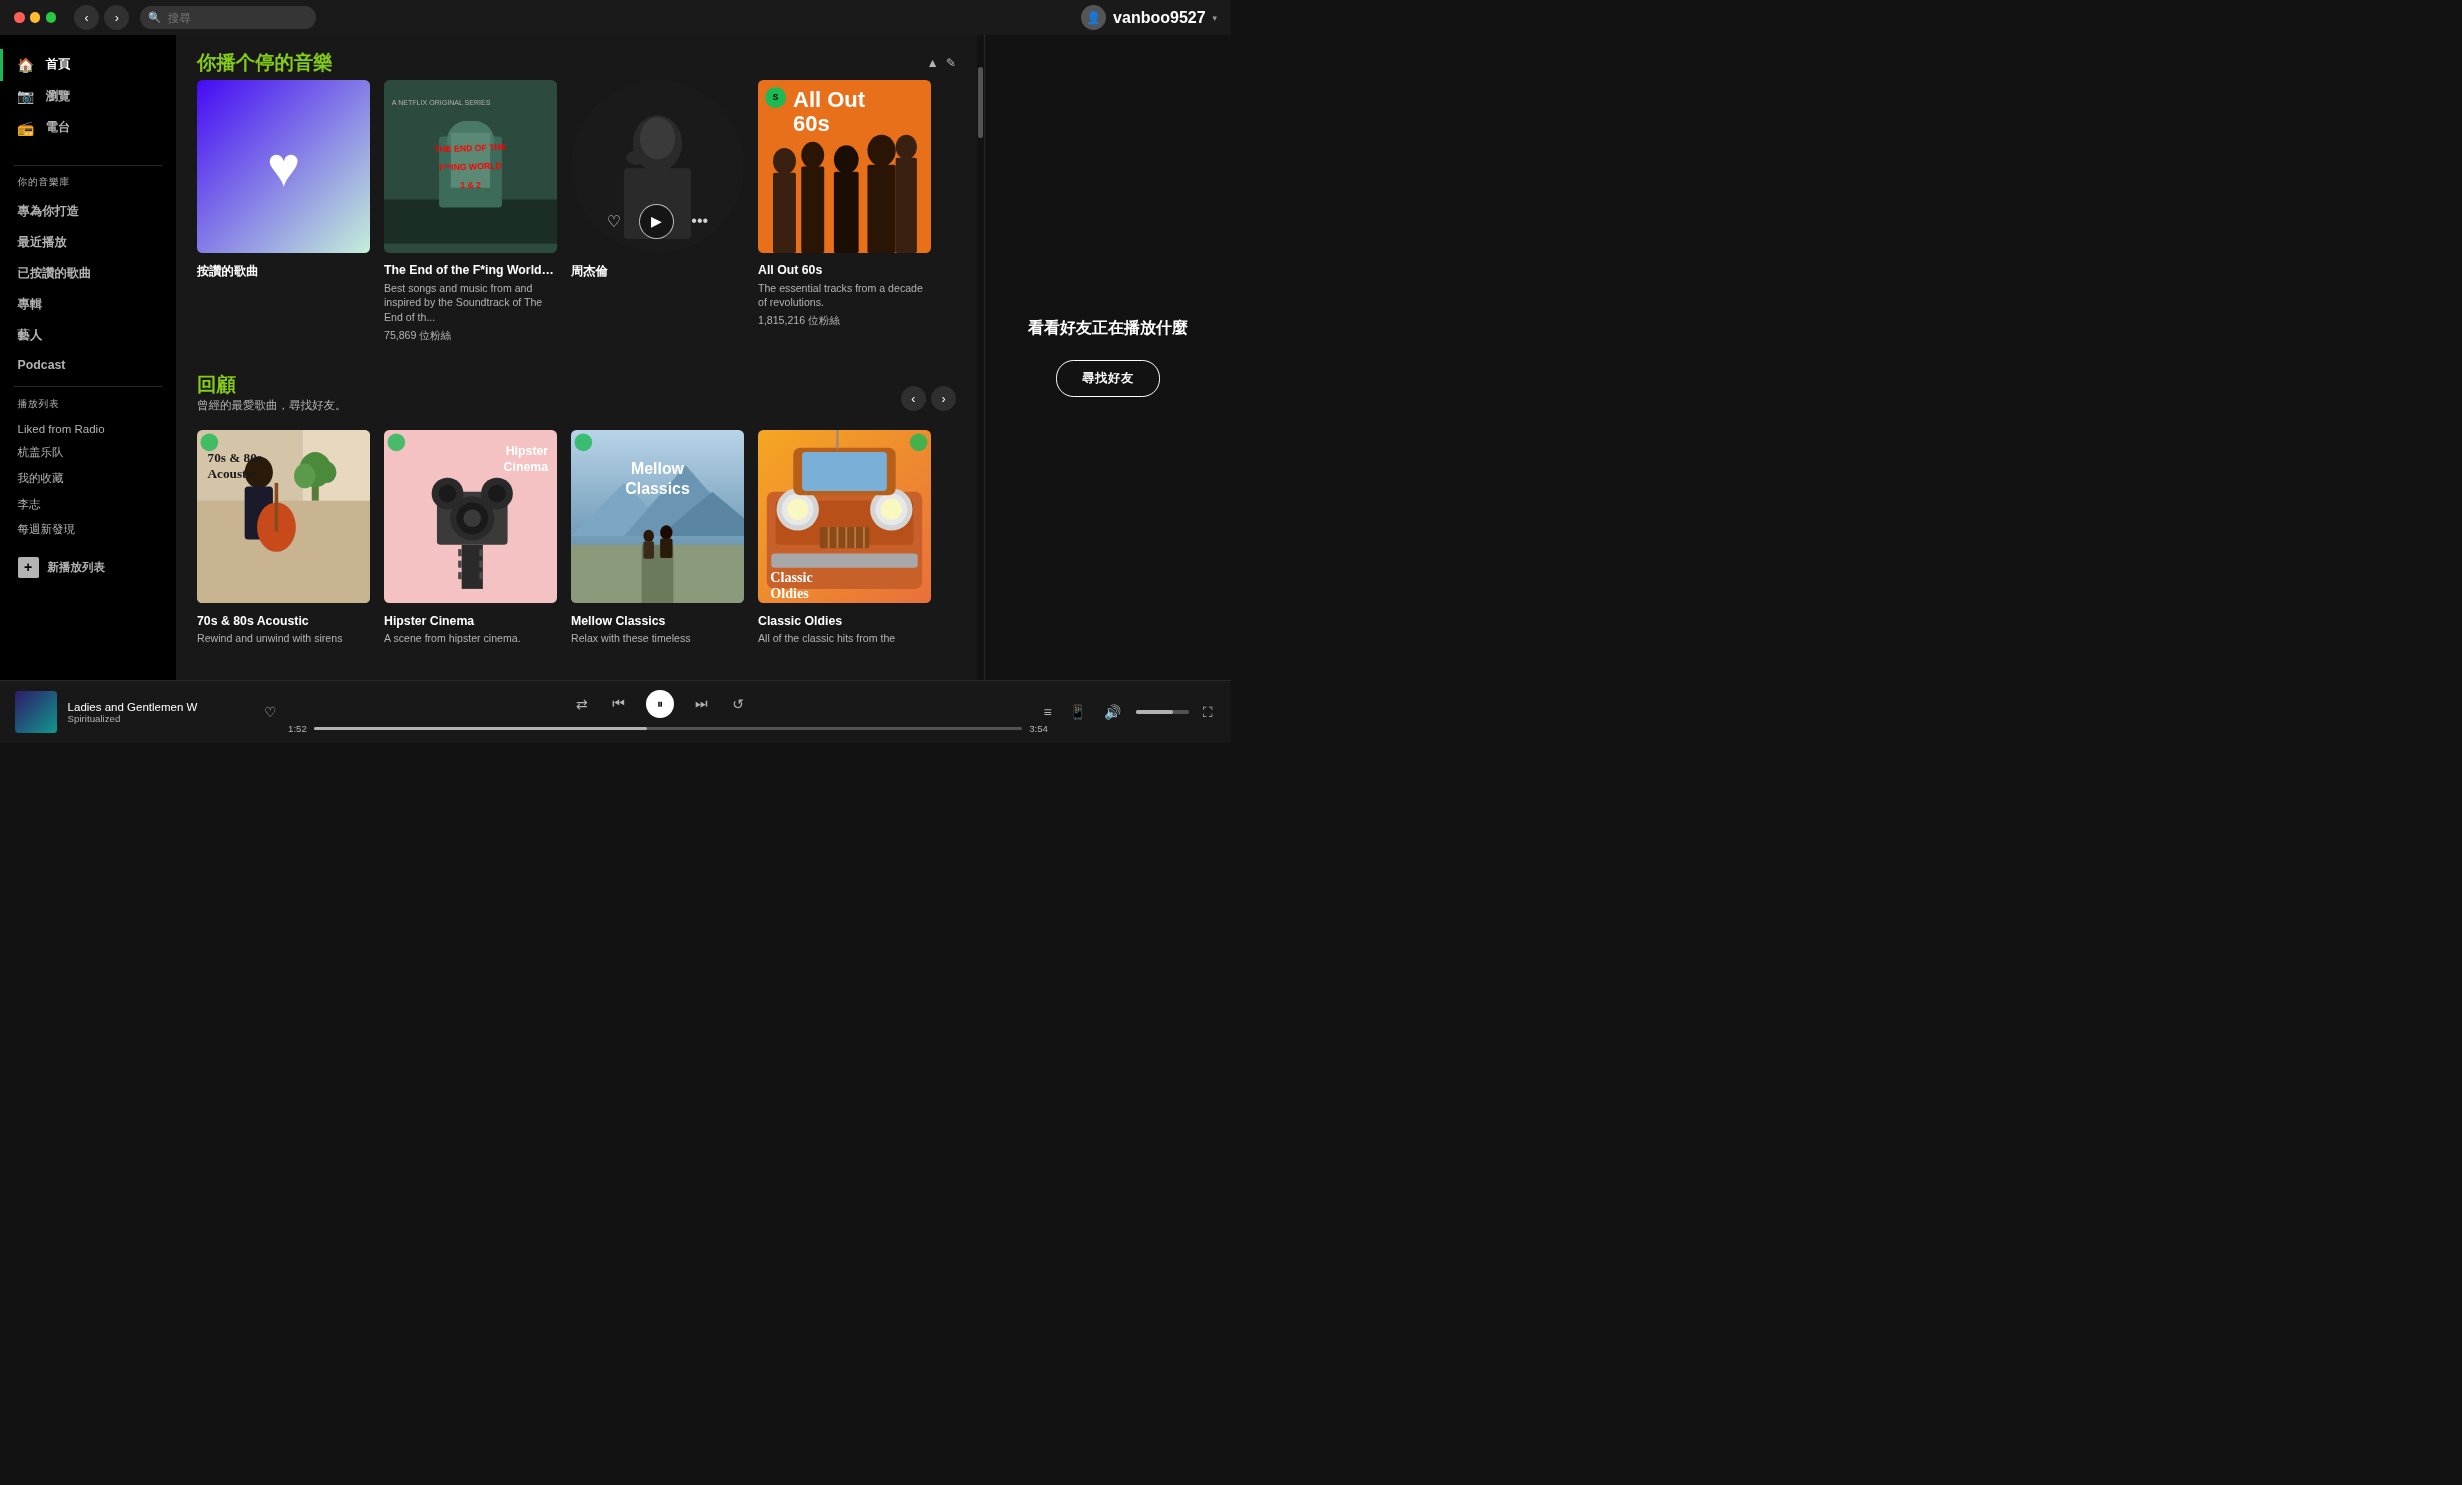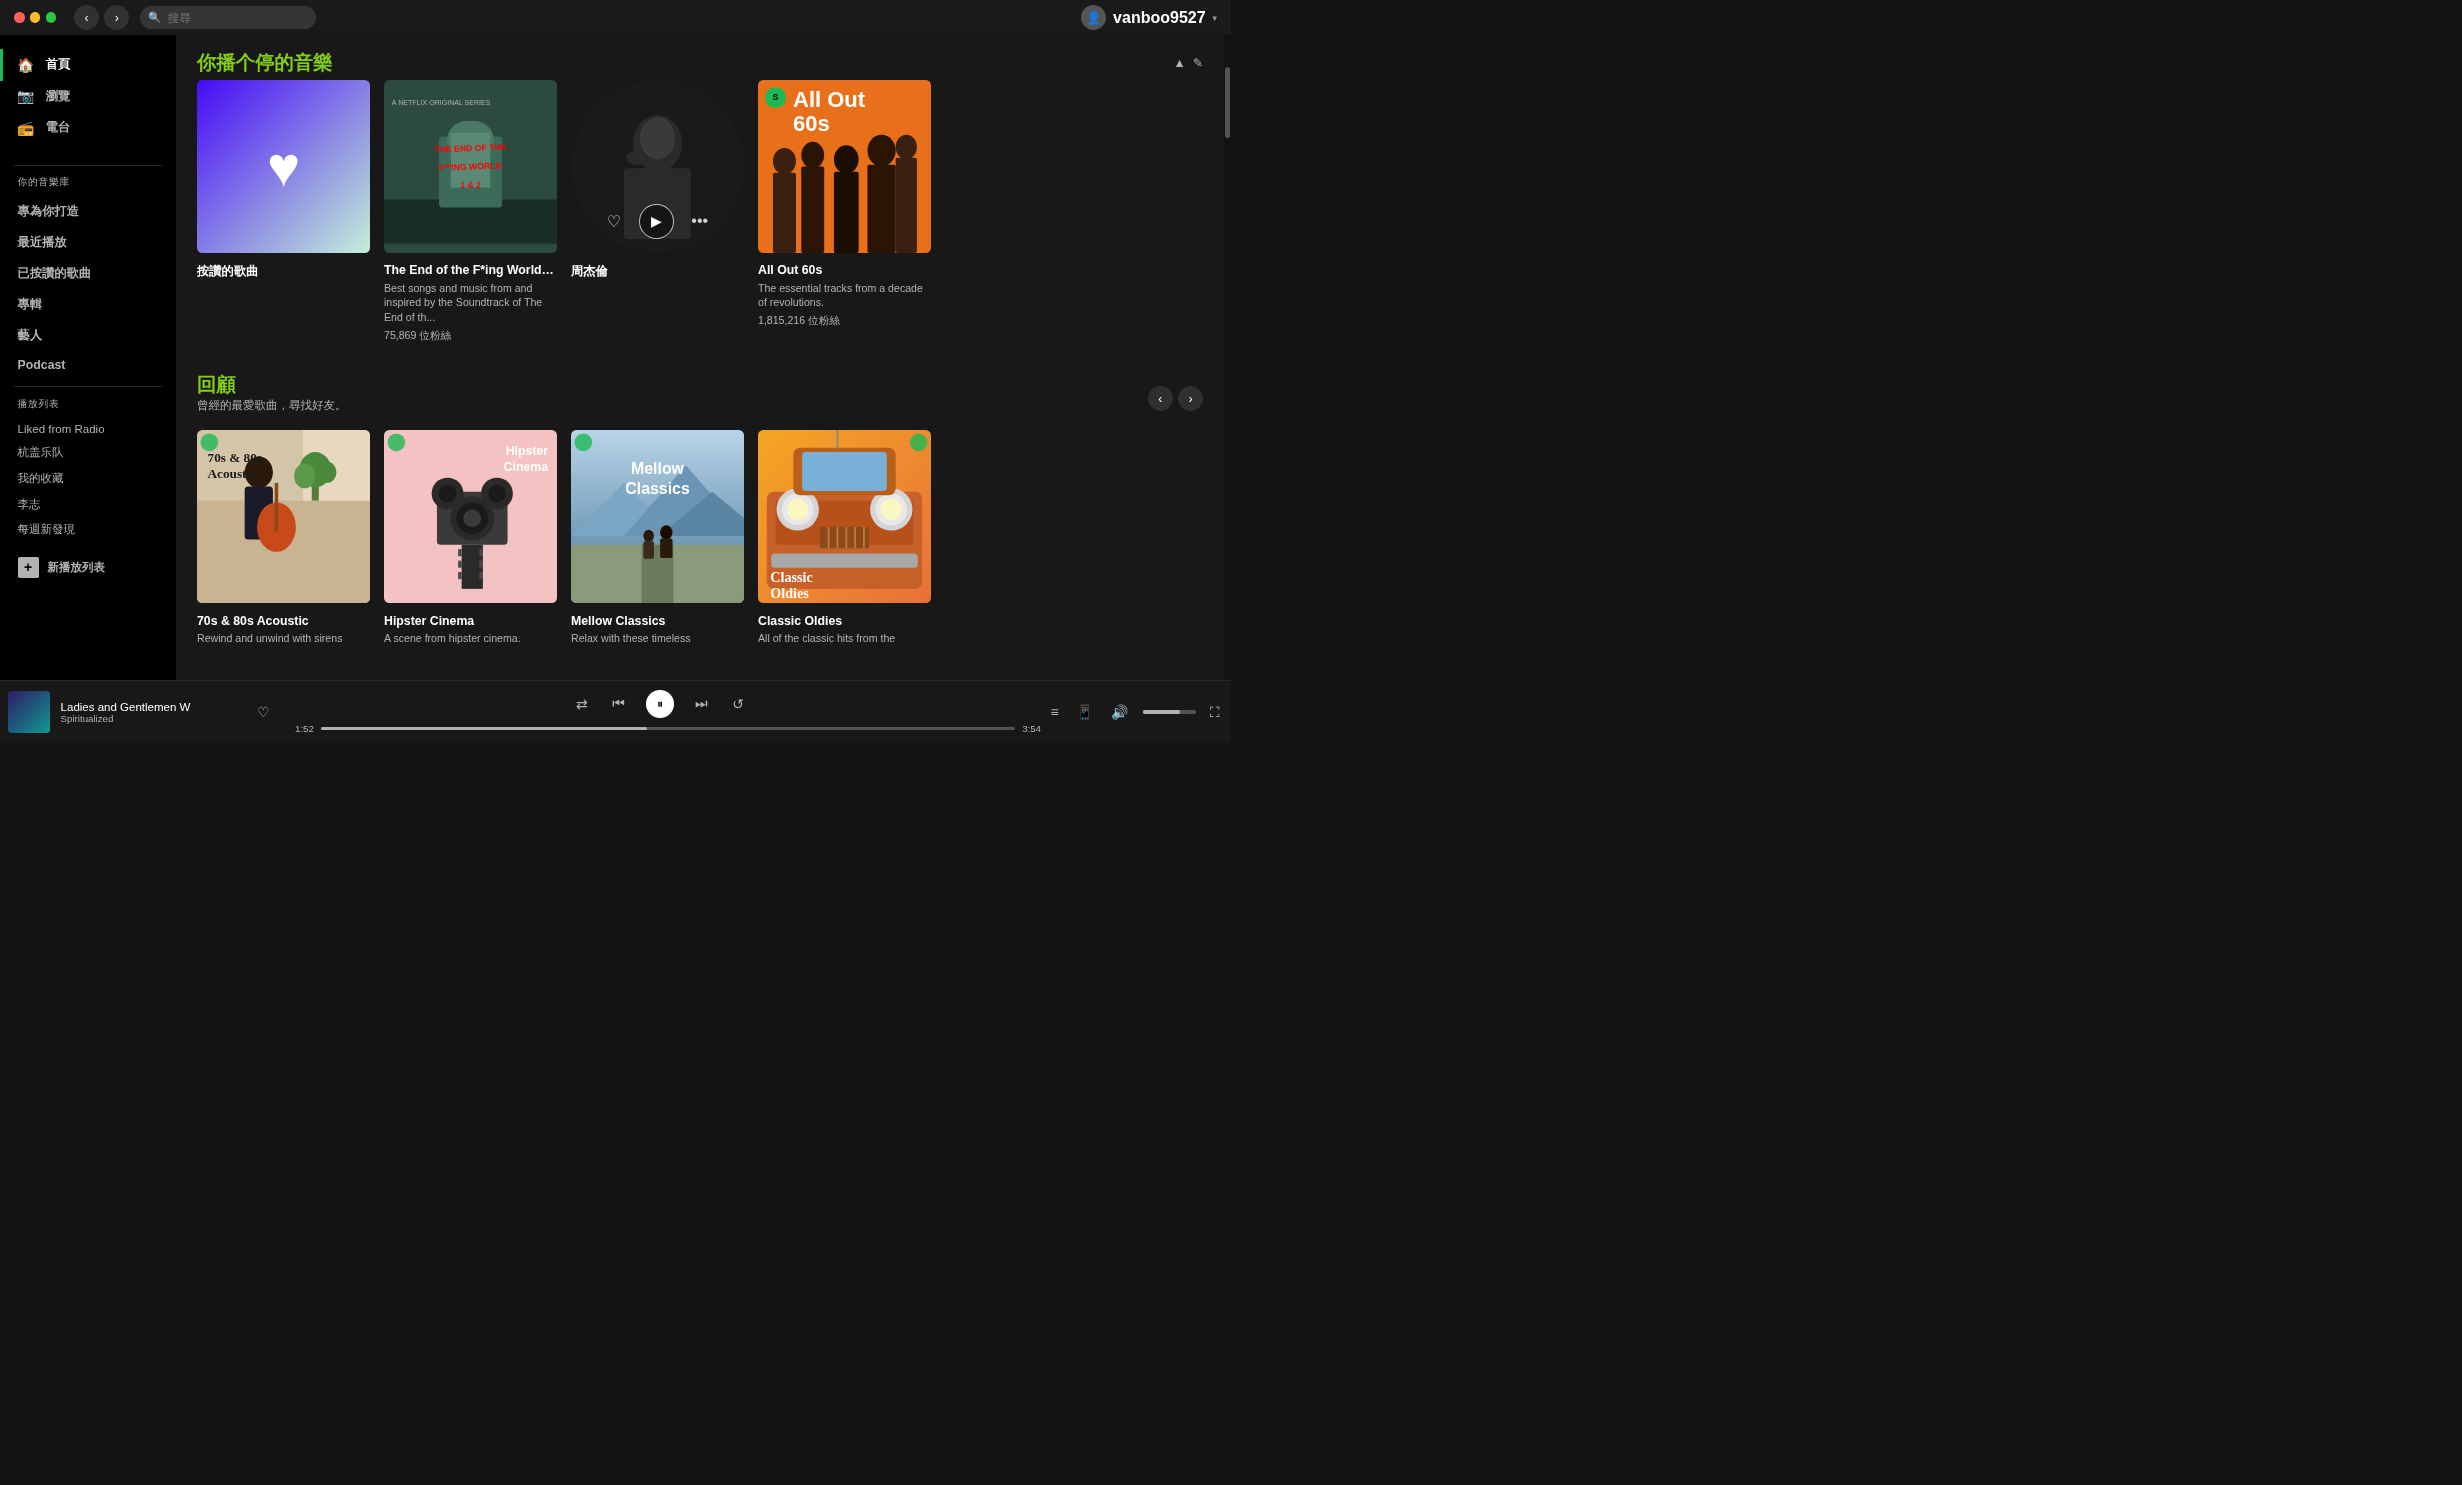--- a/index.html
+++ b/index.html
@@ -296,23 +296,22 @@
       letter-spacing: 0.05em;
     }
 
     
     .player-bar {
       height: 63px;
       background: #181818;
       border-top: 0.9px solid #282828;
       display: flex;
       align-items: center;
-      padding: 0 8px;
+      padding: 0 15px;
       flex-shrink: 0;
-      gap: 14px;
     }
     .player-left {
       display: flex; align-items: center; gap: 10.6px;
       width: 265px;
       flex-shrink: 0;
     }
     .album-thumb {
       width: 42px; height: 42px; border-radius: 3.5px;
       background: linear-gradient(135deg, #1a1a2e, #16213e);
       flex-shrink: 0;
@@ -784,20 +783,24 @@
         </div>
 
       </div>
     </div>
 
     <div class="scrollbar-area">
       <div class="scrollbar-thumb-el"></div>
     </div>
   </div>
 
+  <div class="right-sidebar">
+    <p class="friends-title">看看好友正在播放什麼</p>
+    <button class="find-friends-btn">尋找好友</button>
+  </div>
 
 </div>
 
 <div class="player-bar">
 
   <div class="player-left">
     <div class="album-thumb">
       <div class="album-thumb-inner"></div>
     </div>
     <div class="track-info">

